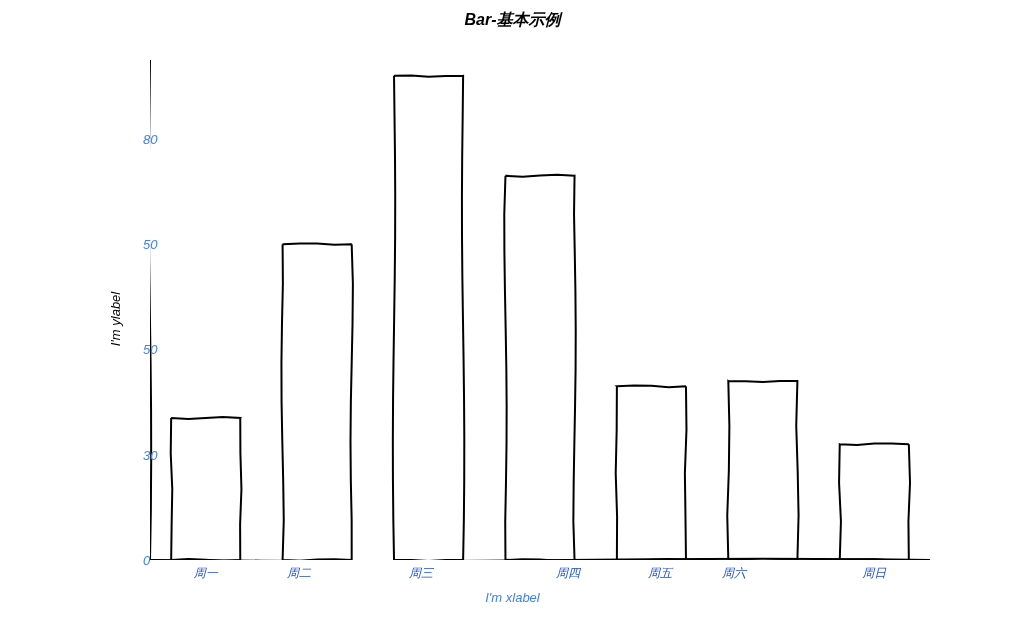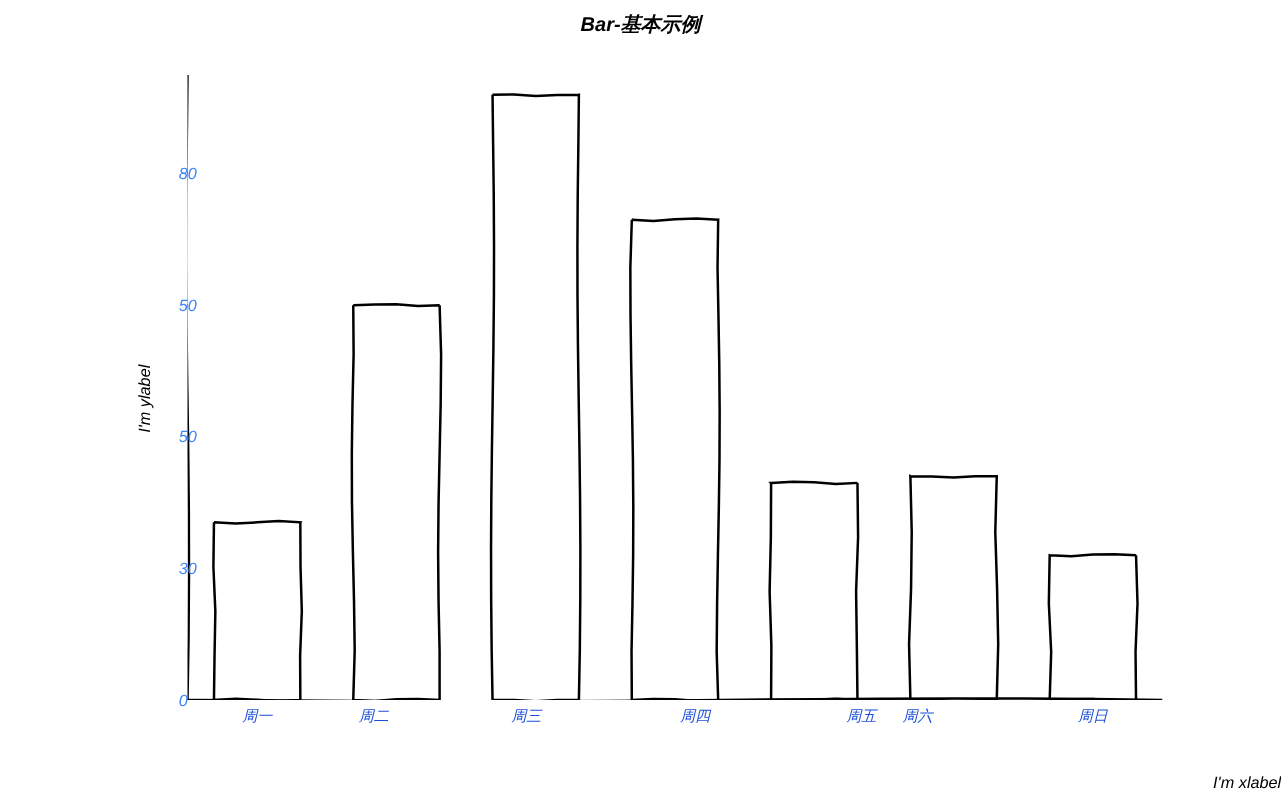--- a/index.html
+++ b/index.html
@@ -5,21 +5,21 @@
     * { margin: 0; padding: 0; box-sizing: border-box; }
     html, body { width: 1025px; height: 638px; background: #fff; font-family: "Comic Sans MS", "Segoe Script", cursive, sans-serif; }
     .chart-wrap { position: relative; width: 1025px; height: 638px; font-style: italic; }
     .title { position: absolute; top: 10px; left: 0; right: 0; text-align: center; font-weight: bold; font-size: 16px; color: #000; }
     .plot { position: absolute; left: 150px; top: 60px; width: 780px; height: 500px; }
     .axis-line { stroke: #000; stroke-width: 2; fill: none; }
     .bar { stroke: #000; stroke-width: 2; fill: #fff; }
     .tick { stroke: #000; stroke-width: 2; }
     .ytick-label { position: absolute; right: 842px; transform: translateY(-50%); font-size: 13px; color: #3b82f6; text-align: left; width: 40px; }
     .xtick-label { position: absolute; top: 565px; transform: translateX(-50%); font-size: 12px; color: #1d4ed8; text-align: center; white-space: nowrap; }
-    .xlabel { position: absolute; top: 618px; left: 0; right: 0; text-align: right; font-size: 13px; color: #000000; }
+    .xlabel { position: absolute; top: 590px; left: 0; right: 0; text-align: center; font-size: 13px; color: #3b82f6; }
     .ylabel { position: absolute; left: 88px; top: 50%; transform: translateY(-50%) rotate(-90deg); transform-origin: center; font-size: 13px; color: #000; white-space: nowrap; }
   </style>
 </head>
 <body>
 
 <div class="chart-wrap">
   <div class="title">Bar-基本示例</div>
   <div class="ylabel">I'm ylabel</div>
   <div class="xlabel">I'm xlabel</div>
 
@@ -57,18 +57,18 @@
       <div class="ytick-label" style="top: 560px;">0</div>
       <div class="ytick-label" style="top: 454.737px;">30</div>
       <div class="ytick-label" style="top: 349.474px;">50</div>
       <div class="ytick-label" style="top: 244.211px;">50</div>
       <div class="ytick-label" style="top: 138.947px;">80</div>
     </div>
   <div id="xtick-labels">
       <div class="xtick-label" style="left: 205.714px;">周一</div>
       <div class="xtick-label" style="left: 299px;">周二</div>
       <div class="xtick-label" style="left: 409px; margin-left: 12px;">周三</div>
-      <div class="xtick-label" style="left: 556px;">周四</div>
-      <div class="xtick-label" style="left: 689px;">周五</div>
+      <div class="xtick-label" style="left: 568px;">周四</div>
+      <div class="xtick-label" style="left: 660px;">周五</div>
       <div class="xtick-label" style="left: 734px;">周六</div>
       <div class="xtick-label" style="left: 874.286px; text-align: center;">周日</div>
     </div>
 </div>
 
 </body></html>

